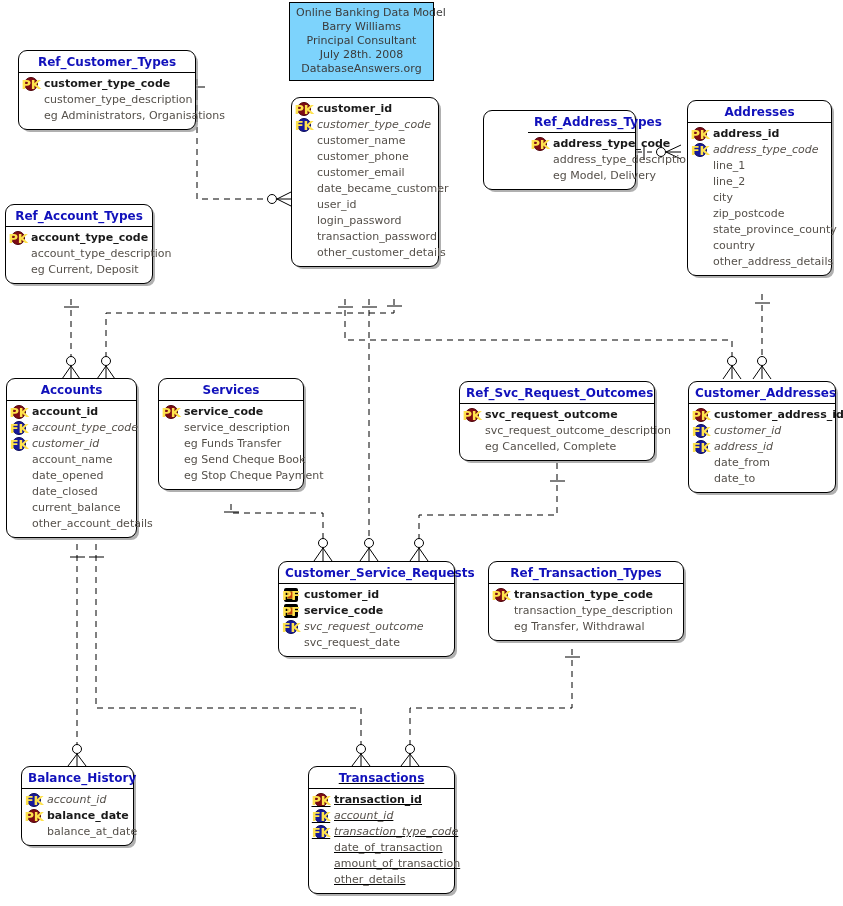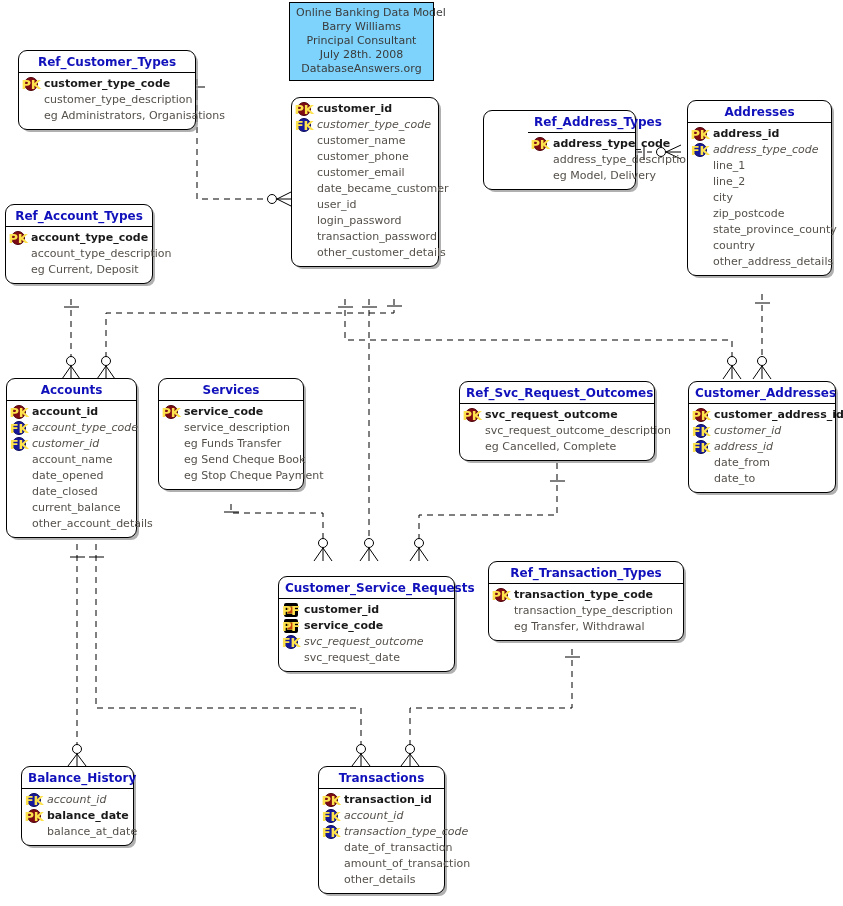--- a/index.html
+++ b/index.html
@@ -424,21 +424,21 @@
           <div class="attr plain">
             <span class="key-slot"></span>
             <span class="aname">date_from</span>
           </div>
           <div class="attr plain">
             <span class="key-slot"></span>
             <span class="aname">date_to</span>
           </div>
         </div>
       </div>
-      <div class="entity" style="left: 278px; top: 561px; width: 177px; margin-top: 15px;">
+      <div class="entity" style="left: 278px; top: 561px; width: 177px;">
         <div class="ent-title">Customer_Service_Requests</div>
         <div class="ent-body">
           <div class="attr pf">
             <span class="key-slot">
               <span class="badge pf">PF</span>
             </span>
             <span class="aname">customer_id</span>
           </div>
           <div class="attr pf">
             <span class="key-slot">
@@ -491,21 +491,21 @@
               <span class="badge pk">PK</span>
             </span>
             <span class="aname">balance_date</span>
           </div>
           <div class="attr plain">
             <span class="key-slot"></span>
             <span class="aname">balance_at_date</span>
           </div>
         </div>
       </div>
-      <div class="entity" style="left: 318px; top: 766px; width: 127px;">
+      <div class="entity" style="left: 308px; top: 766px; width: 147px; text-decoration: underline;">
         <div class="ent-title">Transactions</div>
         <div class="ent-body">
           <div class="attr pk">
             <span class="key-slot">
               <span class="badge pk">PK</span>
             </span>
             <span class="aname">transaction_id</span>
           </div>
           <div class="attr fk">
             <span class="key-slot">

